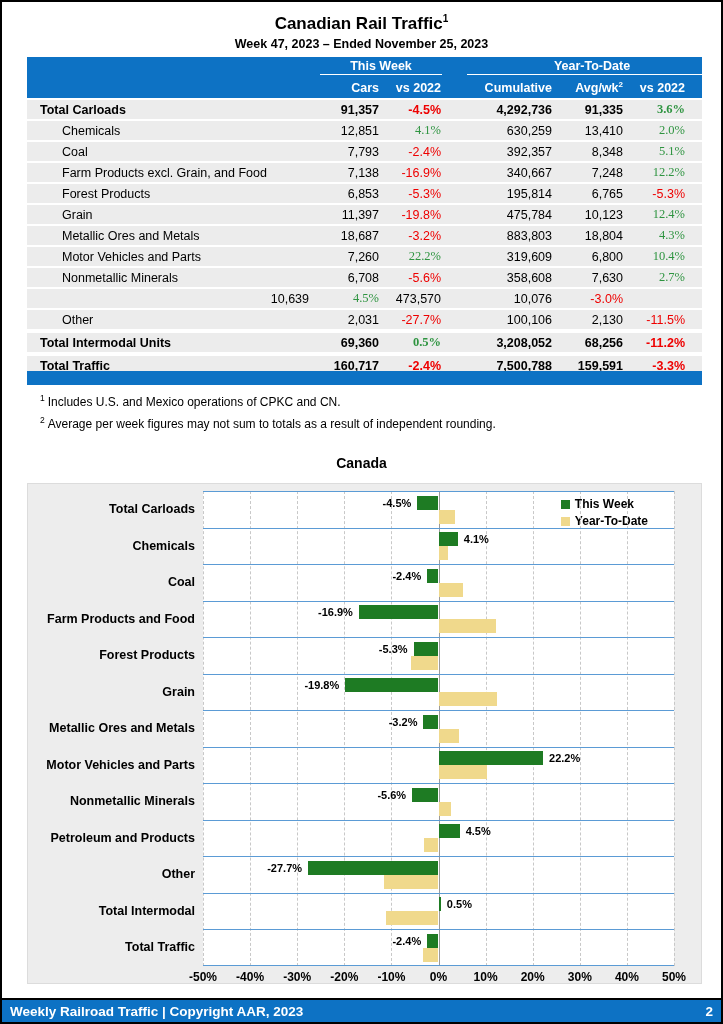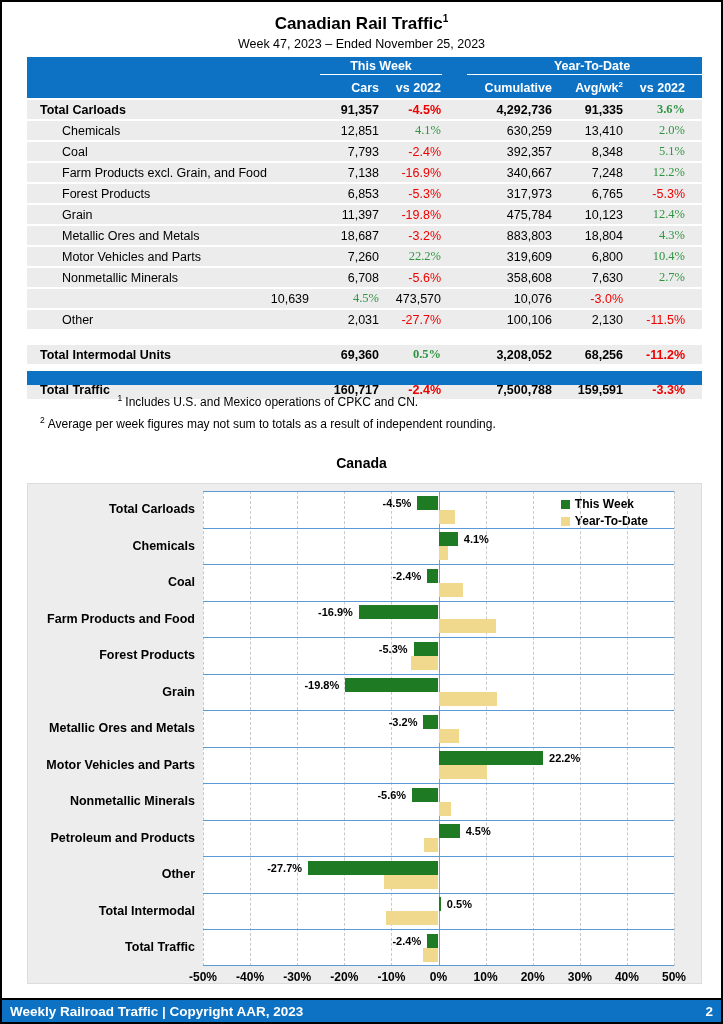--- a/index.html
+++ b/index.html
@@ -2,47 +2,47 @@
 <html><head>
 <meta charset="utf-8">
 <style>
   * { margin:0; padding:0; box-sizing:border-box; }
   body { width:723px; height:1024px; background:#fff; font-family:"Liberation Sans", sans-serif; }
   .page { position:relative; width:723px; height:1024px; border:2px solid #000; background:#fff; overflow:hidden; }
 
   
   .doc-title { text-align:center; margin-top:11px; font-size:17px; font-weight:bold; color:#000; }
   .doc-title sup { font-size:10px; }
-  .doc-subtitle { text-align:center; margin-top:3px; font-size:12.5px; font-weight:normal; color:#000; }
+  .doc-subtitle { text-align:center; margin-top:3px; font-size:12.5px; font-weight:bold; color:#000; }
 
   
   .rail-table { position:absolute; left:25px; top:55px; width:675px; }
   .thead { background:#0d72c4; color:#fff; height:41px; position:relative; font-weight:bold; }
   .group-row { position:relative; height:21px; }
   .group-cell { position:absolute; top:2px; text-align:center; font-size:12.5px; border-bottom:1.5px solid #fff; padding-bottom:1px; }
   .group-tw { left:293px; width:122px; }
   .group-ytd { left:440px; width:250px; }
   .cols-row { display:grid; grid-template-columns:282px 70px 62px 111px 71px 62px; padding-right:26px; height:20px; align-items:center; font-size:12.5px; }
   .cols-row .hcell { text-align:right; }
   .hcell sup { font-size:8px; }
 
   .tbody { margin-top:2px; }
   .trow { display:grid; grid-template-columns:282px 70px 62px 111px 71px 62px; padding-right:17px; height:19px; align-items:center; background:#ececec; margin-bottom:2px; font-size:12.5px; }
   .trow .cell { text-align:right; white-space:nowrap; }
   .trow .name { text-align:left; padding-left:35px; }
-  .trow.total { font-weight:bold; margin-top:16px; }
+  .trow.total { font-weight:bold; margin-top:4px; }
   .trow.total .name { padding-left:13px; }
   .trow.first { margin-top:0; }
   .pct.neg { color:#ee0000; }
   .pct.pos { color:#2e9440;font-family:Liberation Serif, serif; }
 
   .blue-divider { position:absolute; left:25px; top:369px; width:675px; height:14px; background:#0d72c4; }
 
   
-  .footnotes { position:absolute; left:38px; top:391px; font-size:12px; color:#000;text-align:center; }
+  .footnotes { position:absolute; left:38px; top:391px; font-size:12px; color:#000; }
   .footnote { margin-bottom:6px; }
   .footnote sup { font-size:8.5px; margin-right:3px; }
 
   
   .chart-title { position:absolute; left:0; top:424px; width:100%; text-align:center; font-size:17px; font-weight:bold; }
   .chart-subtitle { position:absolute; left:0; top:453px; width:100%; text-align:center; font-size:14px; font-weight:bold; }
 
   .chart-panel { position:absolute; left:25px; top:481px; width:675px; height:501px; background:#ededed; border:1px solid #dcdcdc; }
   .plot { position:absolute; left:175px; top:7px; width:471px; height:475px; background:#fff; }
   .gridline { position:absolute; top:0; bottom:0; width:0; border-left:1px dashed #c8c8c8; }
@@ -115,21 +115,21 @@
           <div class="cell num">7,138</div>
           <div class="cell pct neg">-16.9%</div>
           <div class="cell num">340,667</div>
           <div class="cell num">7,248</div>
           <div class="cell pct pos">12.2%</div>
         </div>
         <div class="trow">
           <div class="cell name">Forest Products</div>
           <div class="cell num">6,853</div>
           <div class="cell pct neg">-5.3%</div>
-          <div class="cell num">317,973</div>
+          <div class="cell num">195,814</div>
           <div class="cell num">6,765</div>
           <div class="cell pct neg">-5.3%</div>
         </div>
         <div class="trow">
           <div class="cell name">Grain</div>
           <div class="cell num">11,397</div>
           <div class="cell pct neg">-19.8%</div>
           <div class="cell num">475,784</div>
           <div class="cell num">10,123</div>
           <div class="cell pct pos">12.4%</div>

